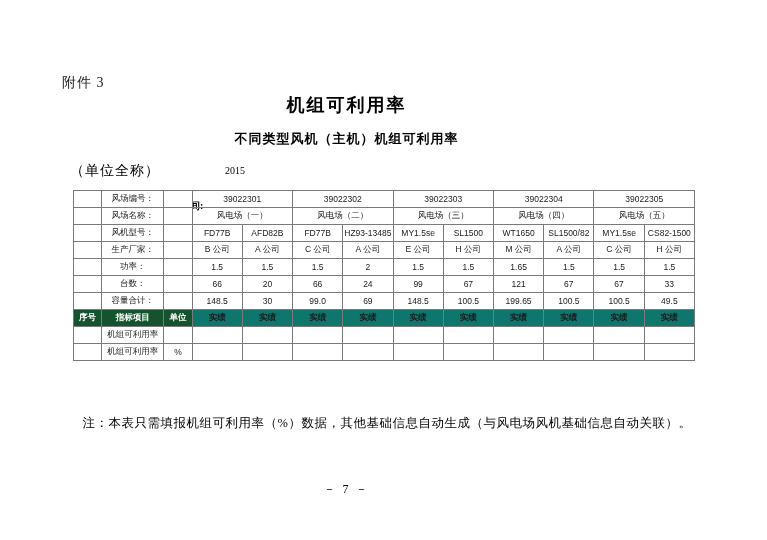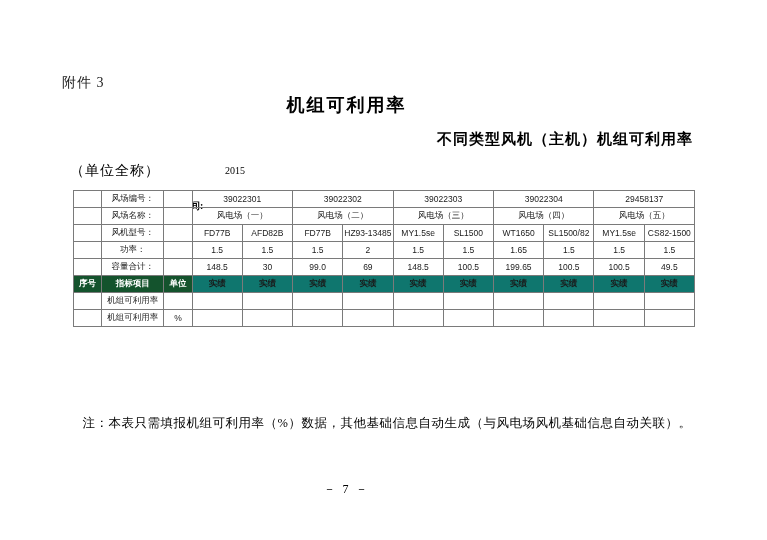--- a/index.html
+++ b/index.html
@@ -38,22 +38,22 @@
     font-size: 18px;
     font-weight: bold;
     letter-spacing: 2px;
     font-family: "Liberation Serif", "DejaVu Serif", serif;
   }
   .doc-subtitle {
     position: absolute;
     left: 0;
     right: 0;
     top: 130px;
-    text-align: right;
-    font-size: 15px;
+    text-align: center;
+    font-size: 13px;
     font-weight: bold;
     letter-spacing: 1px;
   }
   .unit-row {
     position: absolute;
     left: 70px;
     top: 162px;
     width: 640px;
     height: 20px;
   }
@@ -183,21 +183,21 @@
     </colgroup>
     <tbody>
       <tr>
         <td class="sep-blank"></td>
         <td class="rowlabel">风场编号：</td>
         <td class="sep-blank"></td>
         <td colspan="2">39022301</td>
         <td colspan="2">39022302</td>
         <td colspan="2">39022303</td>
         <td colspan="2">39022304</td>
-        <td colspan="2">29458137</td>
+        <td colspan="2">39022305</td>
       </tr>
       <tr>
         <td class="sep-blank"></td>
         <td class="rowlabel">风场名称：</td>
         <td class="sep-blank"></td>
         <td colspan="2">风电场（一）</td>
         <td colspan="2">风电场（二）</td>
         <td colspan="2">风电场（三）</td>
         <td colspan="2">风电场（四）</td>
         <td colspan="2">风电场（五）</td>
@@ -212,32 +212,62 @@
         <td>HZ93-13485</td>
         <td>MY1.5se</td>
         <td>SL1500</td>
         <td>WT1650</td>
         <td>SL1500/82</td>
         <td>MY1.5se</td>
         <td>CS82-1500</td>
       </tr>
       <tr>
         <td class="sep-blank"></td>
+        <td class="rowlabel">生产厂家：</td>
+        <td class="sep-blank"></td>
+        <td>B 公司</td>
+        <td>A 公司</td>
+        <td>C 公司</td>
+        <td>A 公司</td>
+        <td>E 公司</td>
+        <td>H 公司</td>
+        <td>M 公司</td>
+        <td>A 公司</td>
+        <td>C 公司</td>
+        <td>H 公司</td>
+      </tr>
+      <tr>
+        <td class="sep-blank"></td>
         <td class="rowlabel">功率：</td>
         <td class="sep-blank"></td>
         <td>1.5</td>
         <td>1.5</td>
         <td>1.5</td>
         <td>2</td>
         <td>1.5</td>
         <td>1.5</td>
         <td>1.65</td>
         <td>1.5</td>
         <td>1.5</td>
         <td>1.5</td>
+      </tr>
+      <tr>
+        <td class="sep-blank"></td>
+        <td class="rowlabel">台数：</td>
+        <td class="sep-blank"></td>
+        <td>66</td>
+        <td>20</td>
+        <td>66</td>
+        <td>24</td>
+        <td>99</td>
+        <td>67</td>
+        <td>121</td>
+        <td>67</td>
+        <td>67</td>
+        <td>33</td>
       </tr>
       <tr>
         <td class="sep-blank"></td>
         <td class="rowlabel">容量合计：</td>
         <td class="sep-blank"></td>
         <td>148.5</td>
         <td>30</td>
         <td>99.0</td>
         <td>69</td>
         <td>148.5</td>

